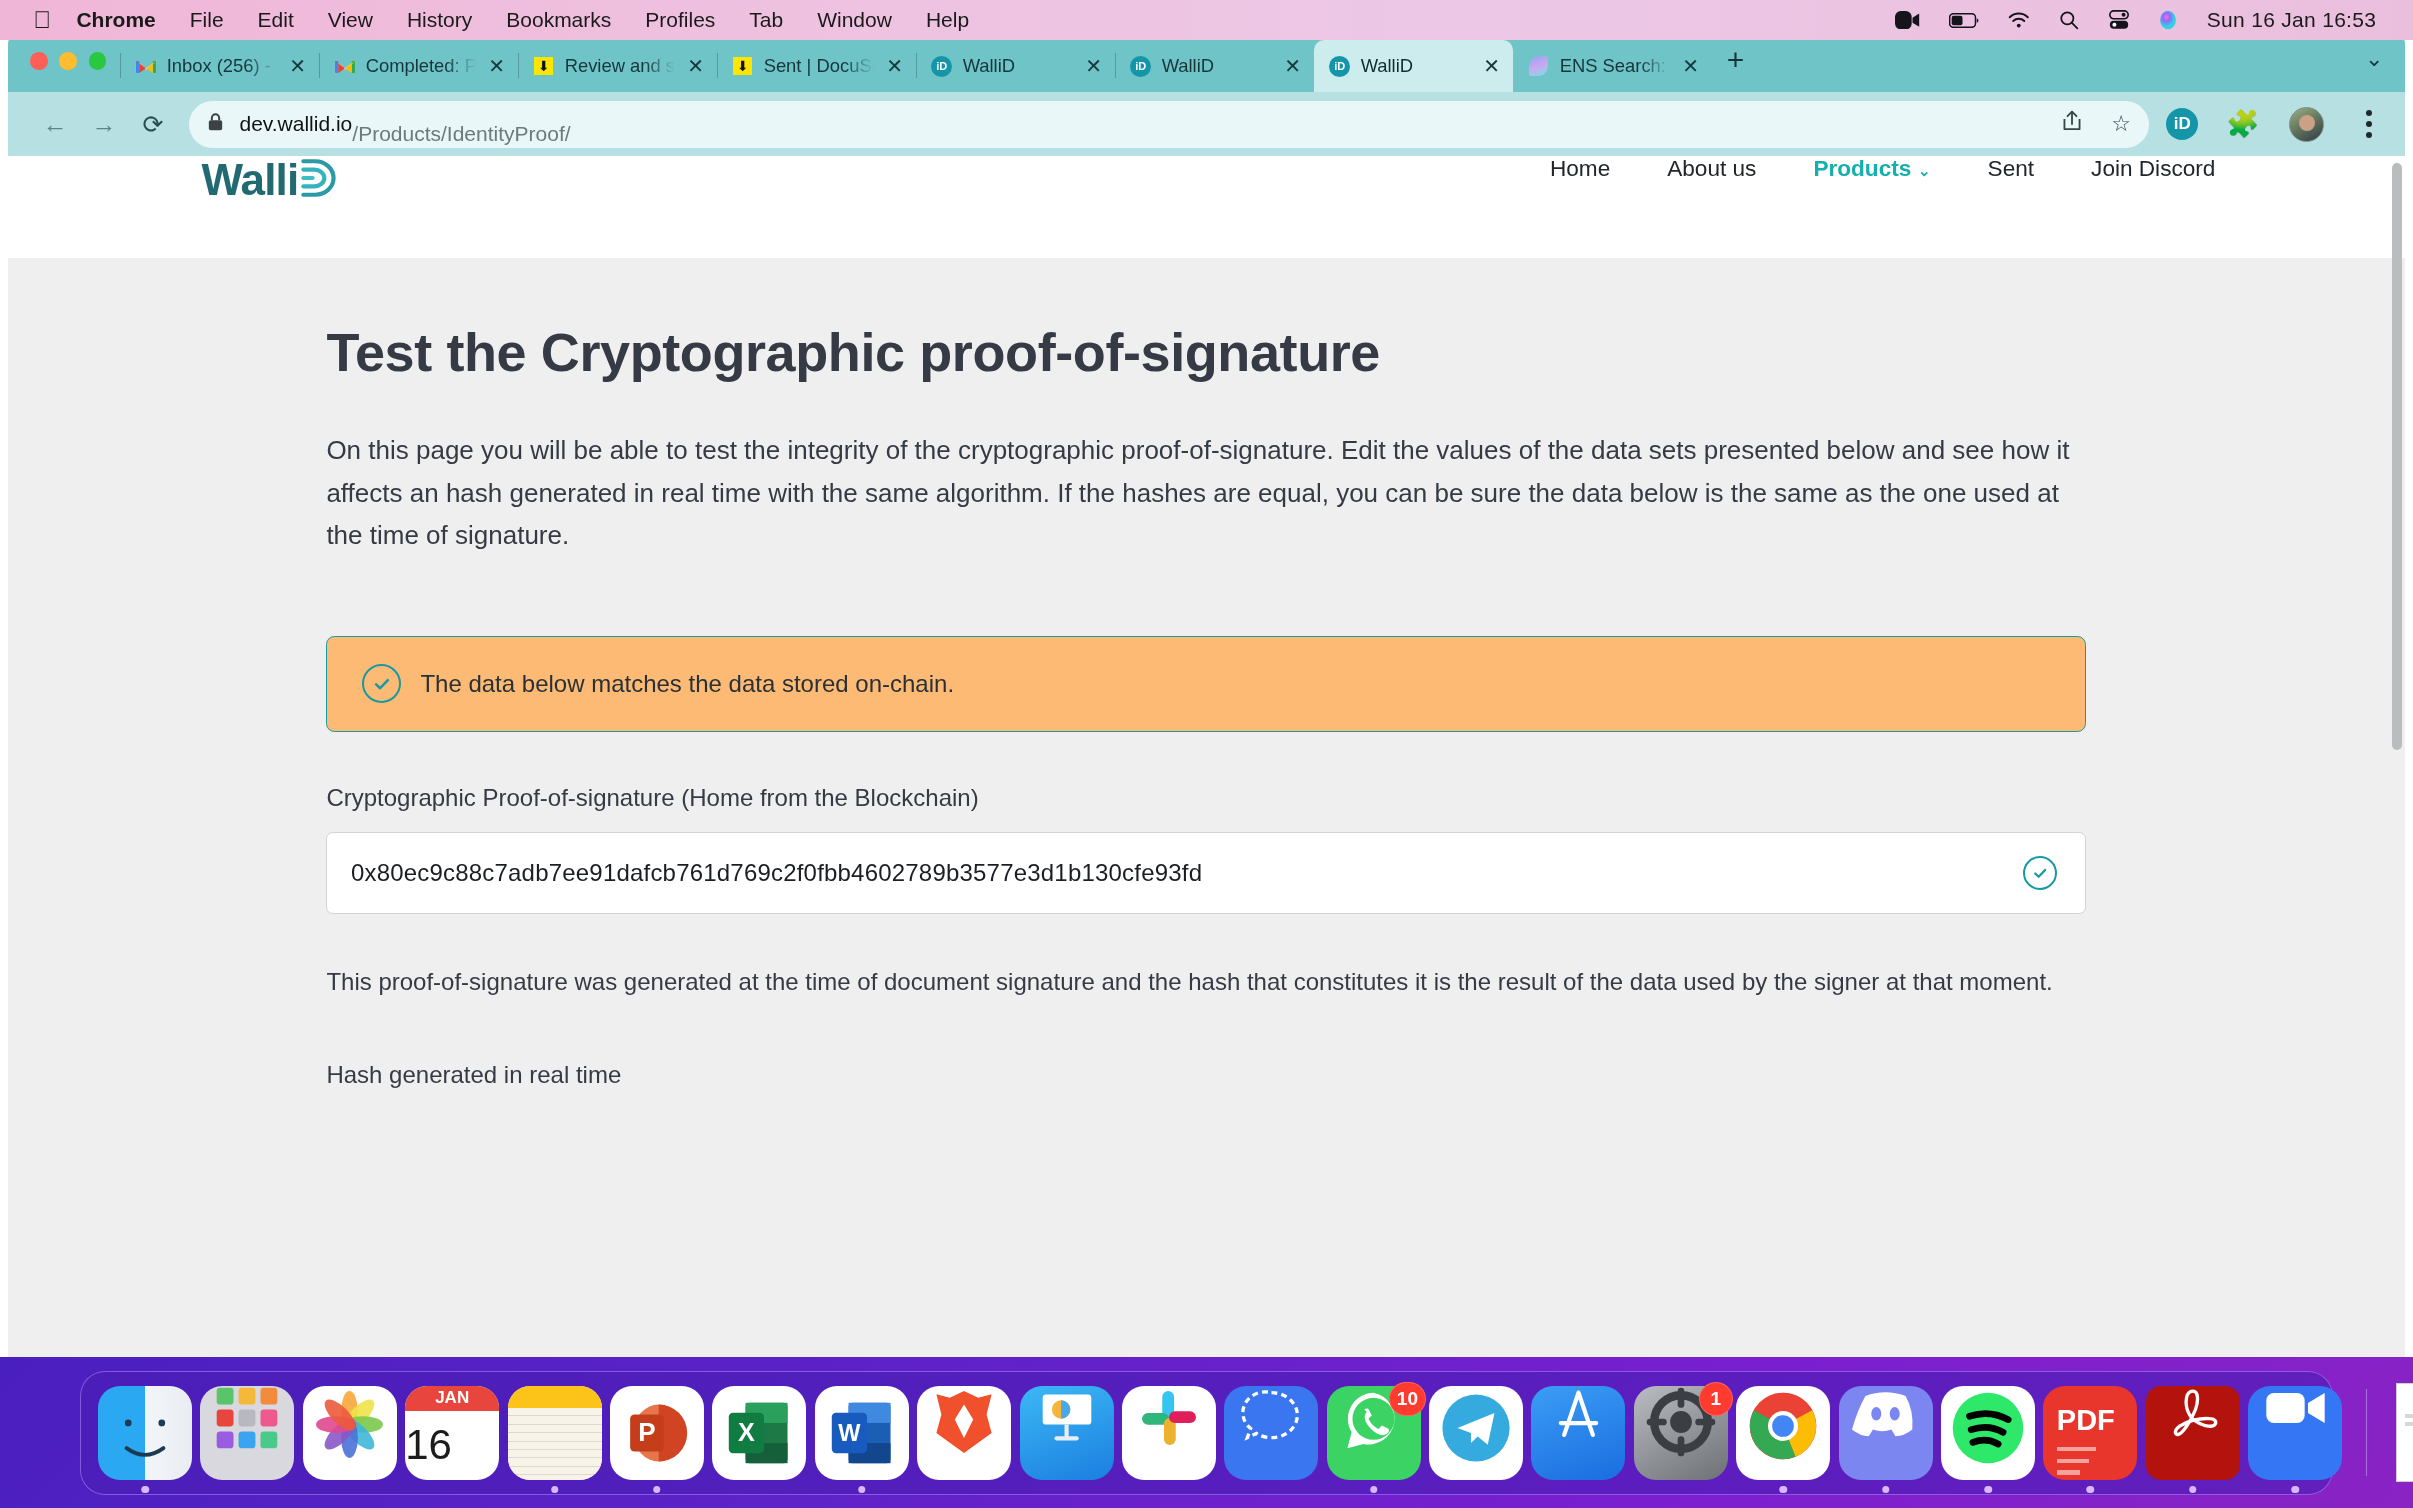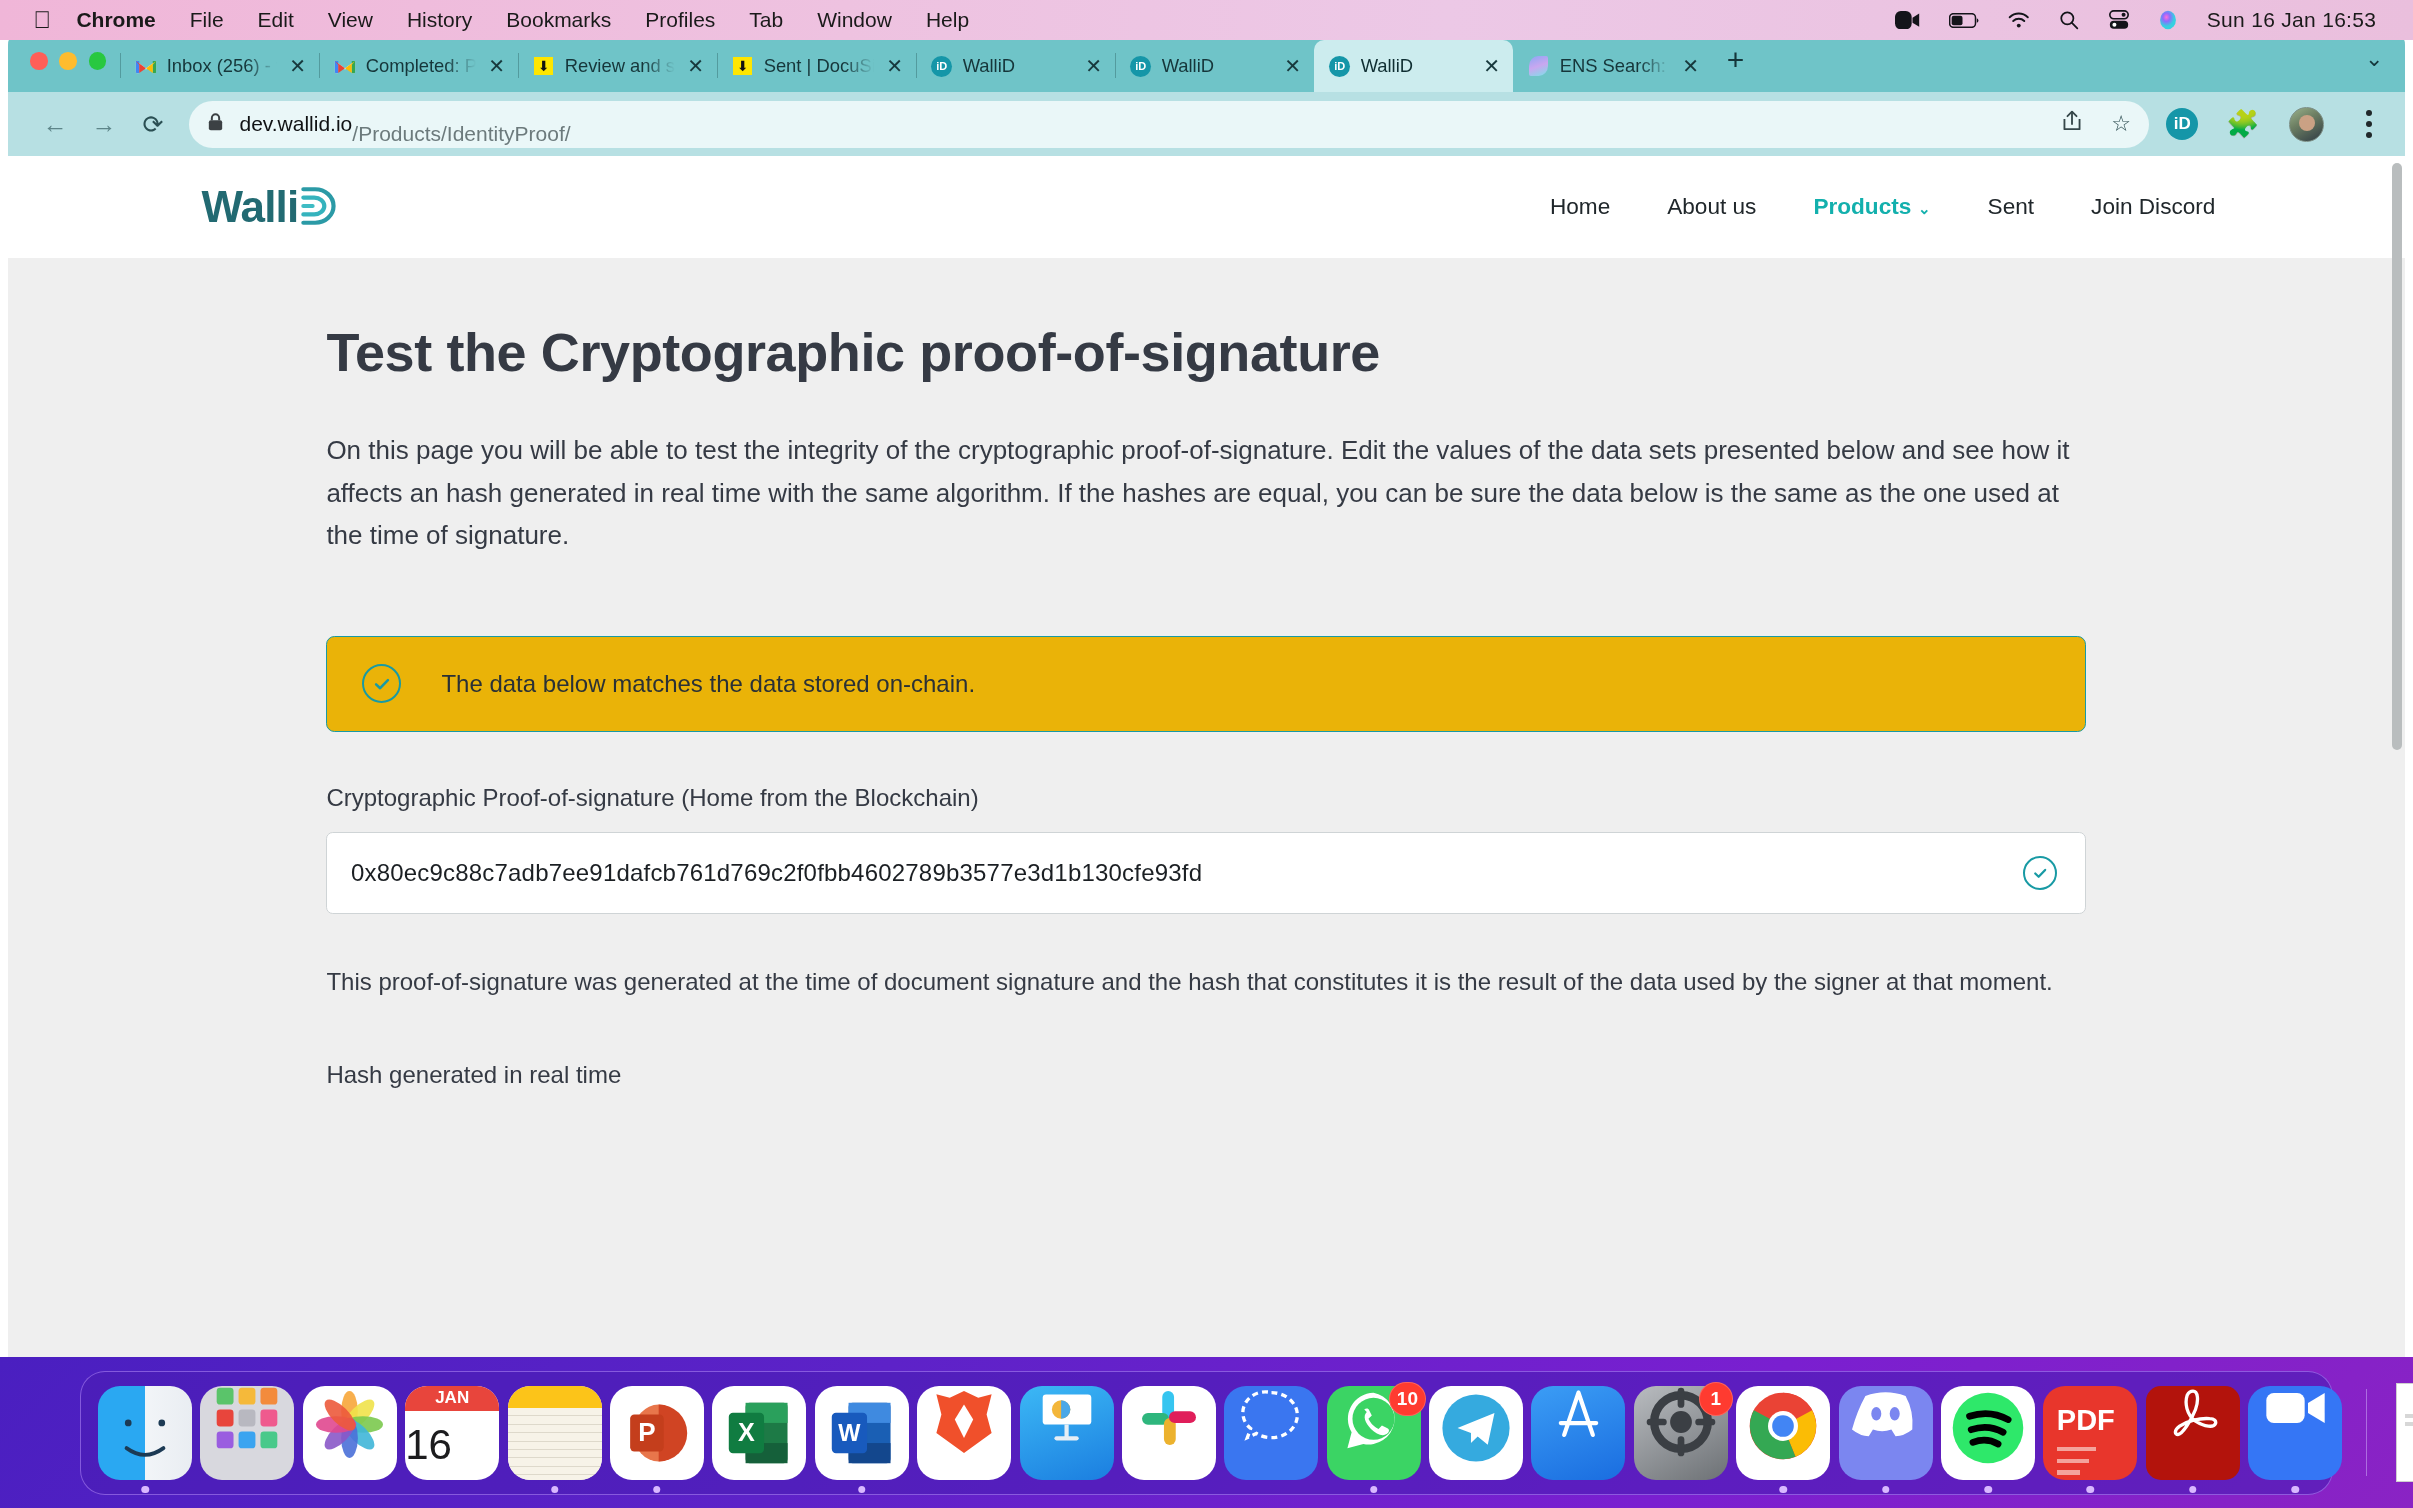--- a/index.html
+++ b/index.html
@@ -75,42 +75,42 @@
   .ext-wallid { width: 32px; height: 32px; border-radius: 50%; background: #1596a8; color: #fff; display: flex; align-items: center; justify-content: center; font-size: 17px; font-weight: bold; }
   .ext-puzzle { font-size: 27px; color: #1d2022; }
   .avatar { width: 35px; height: 35px; border-radius: 50%; background: linear-gradient(150deg,#9bb28c 0%,#6d7f63 40%,#2f3b44 100%); border: 0.8px solid #7d8f86; position: relative; overflow: hidden; }
   .avatar::after { content: ""; position: absolute; left: 9.2px; top: 7.5px; width: 16px; height: 16px; border-radius: 50%; background: #caa184; }
   .kebab { display: flex; flex-direction: column; gap: 5px; padding: 0 6.7px 0 13.4px; }
   .kebab i { width: 5.9px; height: 5.9px; border-radius: 50%; background: #20282a; display: block; }
 
   
   .viewport { position: relative; height: 1234px; background: #efefef; overflow: hidden; }
   .site-header {
-    height: 102px; background: #fff; display: flex; align-items: center;
+    height: 102px; background: #fff; display: flex; align-items: flex-start;
     padding: 0 54px 0 193px;
   }
   .logo { display: flex; align-items: center; height: 47px; }
   .logo .word { font-size: 44px; font-weight: 600; color: #226a72; letter-spacing: -0.8px; line-height: 1; }
   .logo .fp { margin-left: 1.7px; display: block; }
   .site-nav { margin-left: auto; display: flex; align-items: center; gap: 57px; font-size: 22.6px; color: #20272b; padding-right: 136px; }
   .site-nav .nav-item { white-space: nowrap; }
   .site-nav .nav-item.active { color: #13b0ad; font-weight: bold; }
   .caret { font-size: 15px; margin-left: 6.7px; display: inline-block; }
 
   .content { padding: 64px 0 0 318px; }
   h1.page-title {
     font-size: 54px; line-height: 1.12; font-weight: 800; color: #353a44;
     letter-spacing: -0.4px; margin-bottom: 47px;
   }
   p.lede { font-size: 26px; line-height: 1.62; color: #353a44; max-width: 1768px; }
 
   .alert {
     margin-top: 80px; width: 1760px; min-height: 96px;
-    background: #eab308; border: 1.7px solid #189aa4; border-radius: 8.4px;
-    display: flex; align-items: center; gap: 40px; padding: 0 35px;
+    background: #fdba74; border: 1.7px solid #189aa4; border-radius: 8.4px;
+    display: flex; align-items: center; gap: 19px; padding: 0 35px;
   }
   .alert .txt { font-size: 24px; color: #2a3136; }
   .check-ring {
     width: 39px; height: 39px; border-radius: 50%; border: 2.5px solid #189aa4;
     display: flex; align-items: center; justify-content: center; flex: 0 0 39px;
   }
   .check-ring svg { display: block; }
 
   .field-label { margin-top: 52px; font-size: 24px; color: #353a44; }
   .inputrow {

